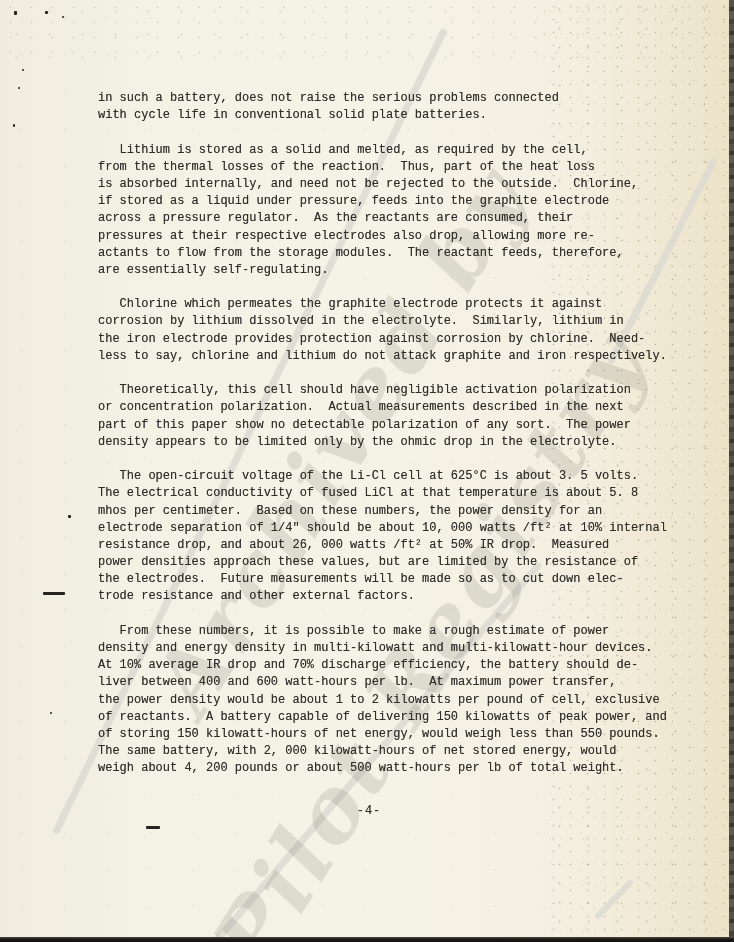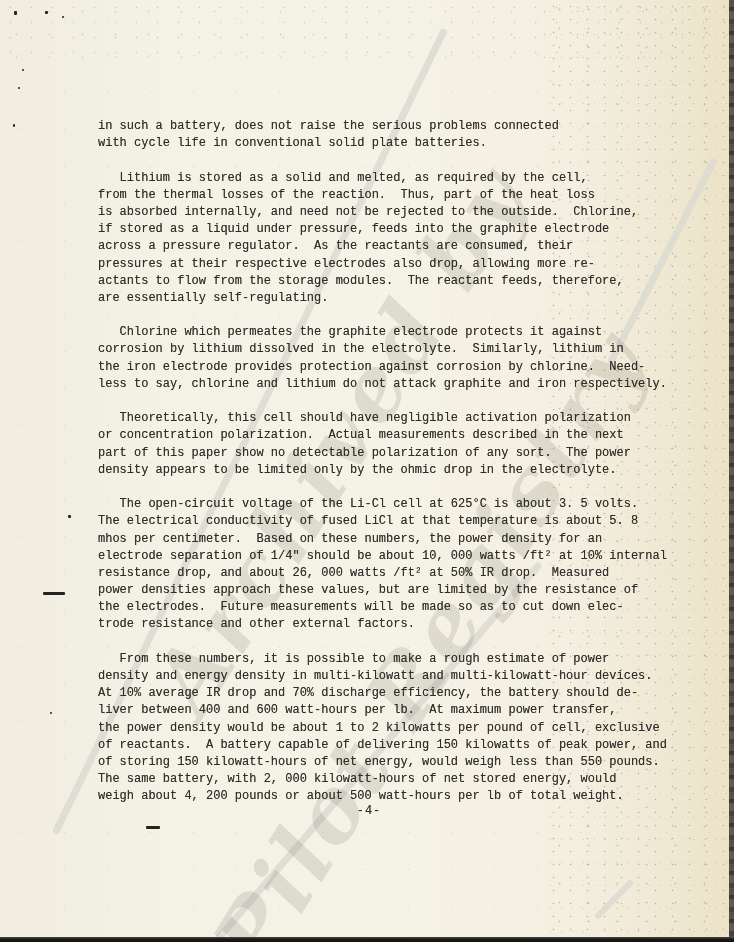--- a/index.html
+++ b/index.html
@@ -43,21 +43,21 @@
     font-family:"DejaVu Serif","Liberation Serif",serif;
     font-style:italic;font-weight:bold;
     color:var(--wm);letter-spacing:4px;
     transform:translate(-50%,-50%) rotate(var(--rot));
   }
 
   
   .content{
     position:absolute;left:98px;top:90px;
     color:var(--ink);font-size:12px;line-height:17.2px;
-    white-space:pre;text-shadow:0 0 .45px rgba(45,44,40,.55);margin-top:28px;
+    white-space:pre;text-shadow:0 0 .45px rgba(45,44,40,.55);
   }
   .para{margin:0 0 17.2px 0;}
   .line{height:17.2px;}
 
   .page-number{
     position:absolute;left:98px;top:804px;width:542px;text-align:center;
     color:var(--ink);font-size:12px;letter-spacing:1px;
     text-shadow:0 0 .45px rgba(45,44,40,.55);
   }
 

